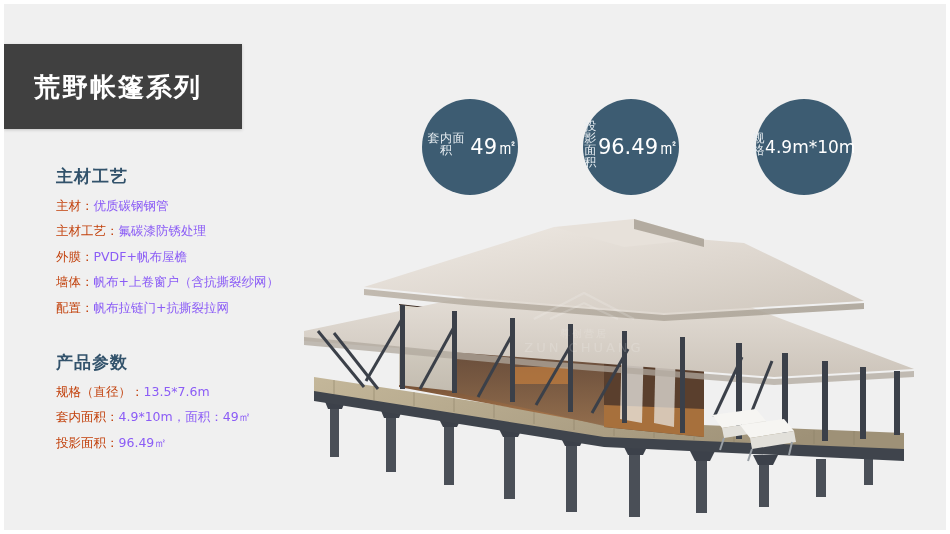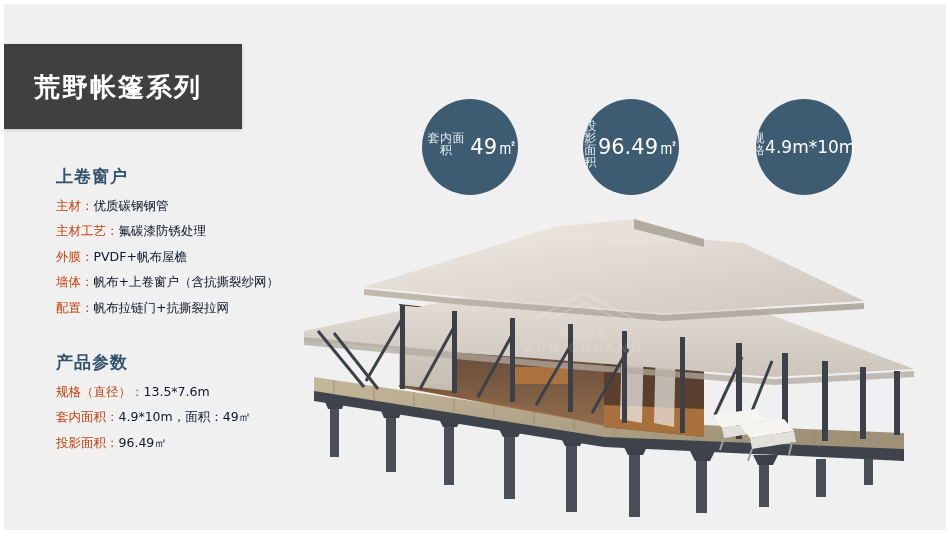--- a/index.html
+++ b/index.html
@@ -69,21 +69,21 @@
     font-size: 12.5px;
     line-height: 1.0;
     margin-bottom: 13px;
     white-space: nowrap;
   }
   .spec-label {
     color: #c2410c;
     font-weight: normal;
   }
   .spec-value {
-    color: #0f172a;
+    color: #8b5cf6;
     font-weight: normal;
   }
   .section-gap {
     height: 26px;
   }
 
   
   .badges {
     position: absolute;
     left: 418px;
@@ -159,21 +159,21 @@
 <body>
 
 <div class="page">
 
   <div class="title-banner">
     <div class="title-text">荒野帐篷系列</div>
   </div>
 
   <div class="info-col">
 
-    <h2 class="section-heading">上卷窗户</h2>
+    <h2 class="section-heading">主材工艺</h2>
     <ul class="spec-list">
       <li class="spec-row">
         <span class="spec-label">主材：</span><span class="spec-value">优质碳钢钢管</span>
       </li>
       <li class="spec-row">
         <span class="spec-label">主材工艺：</span><span class="spec-value">氟碳漆防锈处理</span>
       </li>
       <li class="spec-row">
         <span class="spec-label">外膜：</span><span class="spec-value">PVDF+帆布屋檐</span>
       </li>

